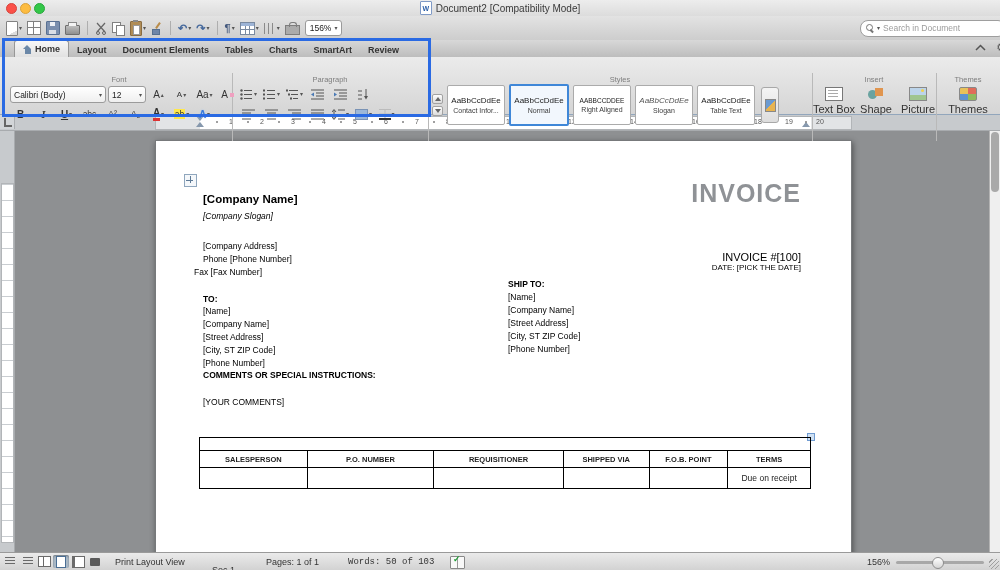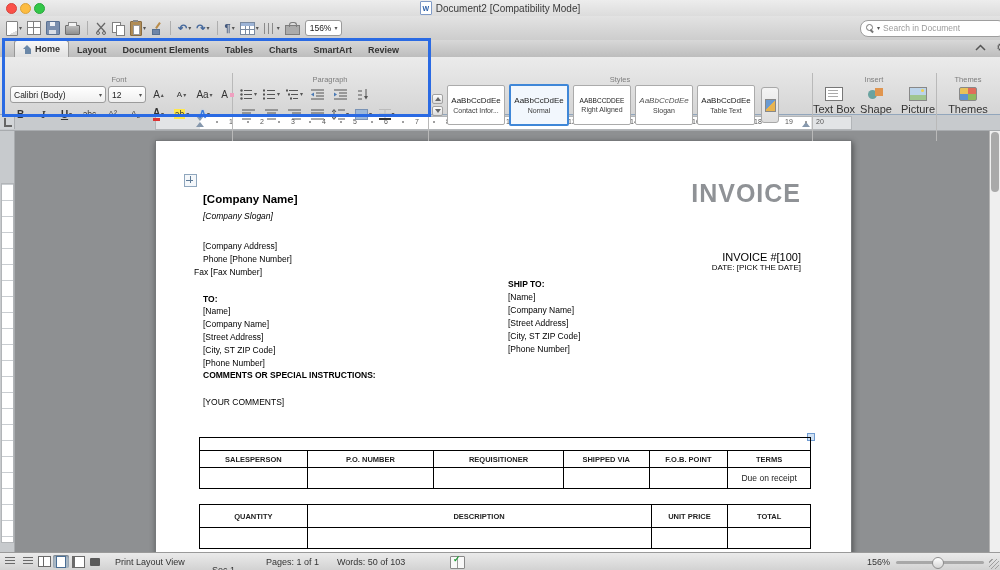--- a/index.html
+++ b/index.html
@@ -644,34 +644,20 @@
           <div class="trow" style="height:20px;">
             <span class="tcell first" style="width:107px;"></span>
             <span class="tcell" style="width:127px;"></span>
             <span class="tcell" style="width:130px;"></span>
             <span class="tcell" style="width:86px;"></span>
             <span class="tcell" style="width:79px;"></span>
             <span class="tcell cellval" style="width:83px;">Due on receipt</span>
           </div>
         </div>
 
-        <div class="dtable" style="top:363px;">
-          <div class="trow first" style="height:22px;">
-            <span class="tcell th first" style="width:107px;">QUANTITY</span>
-            <span class="tcell th" style="width:345px;">DESCRIPTION</span>
-            <span class="tcell th" style="width:77px;">UNIT PRICE</span>
-            <span class="tcell th" style="width:83px;">TOTAL</span>
-          </div>
-          <div class="trow" style="height:20px;">
-            <span class="tcell first" style="width:107px;"></span>
-            <span class="tcell" style="width:345px;"></span>
-            <span class="tcell" style="width:77px;"></span>
-            <span class="tcell" style="width:83px;"></span>
-          </div>
-        </div>
 
       </div>
     </div>
     <div class="vscroll">
       <div class="vthumb"></div>
     </div>
   </div>
 
   <div class="statusbar">
     <span class="vbtn" style="left:2px;">
@@ -689,21 +675,21 @@
     <span class="vbtn" style="left:70px;">
         <span class="vg-note"></span>
       </span>
     <span class="vbtn" style="left:87px;">
         <span class="vg-dark"></span>
       </span>
 
     <span class="sb-text" style="left:115px;">Print Layout View</span>
     <span class="sb-text" style="left:212px;margin-top:8px;">Sec 1</span>
     <span class="sb-text" style="left:266px;">Pages: 1 of 1</span>
-    <span class="sb-text" style="left:337px;">Words: 50 of 103</span>
+    <span class="sb-text" style="left:348px;font-family:Liberation Mono, monospace;">Words: 50 of 103</span>
     <span class="spellbook"></span>
     <span class="spellcheck">✓</span>
 
     <span class="sb-text zoomlbl">156%</span>
     <span class="zslider">
         <span class="zknob"></span>
       </span>
     <span class="grip"></span>
   </div>
 

